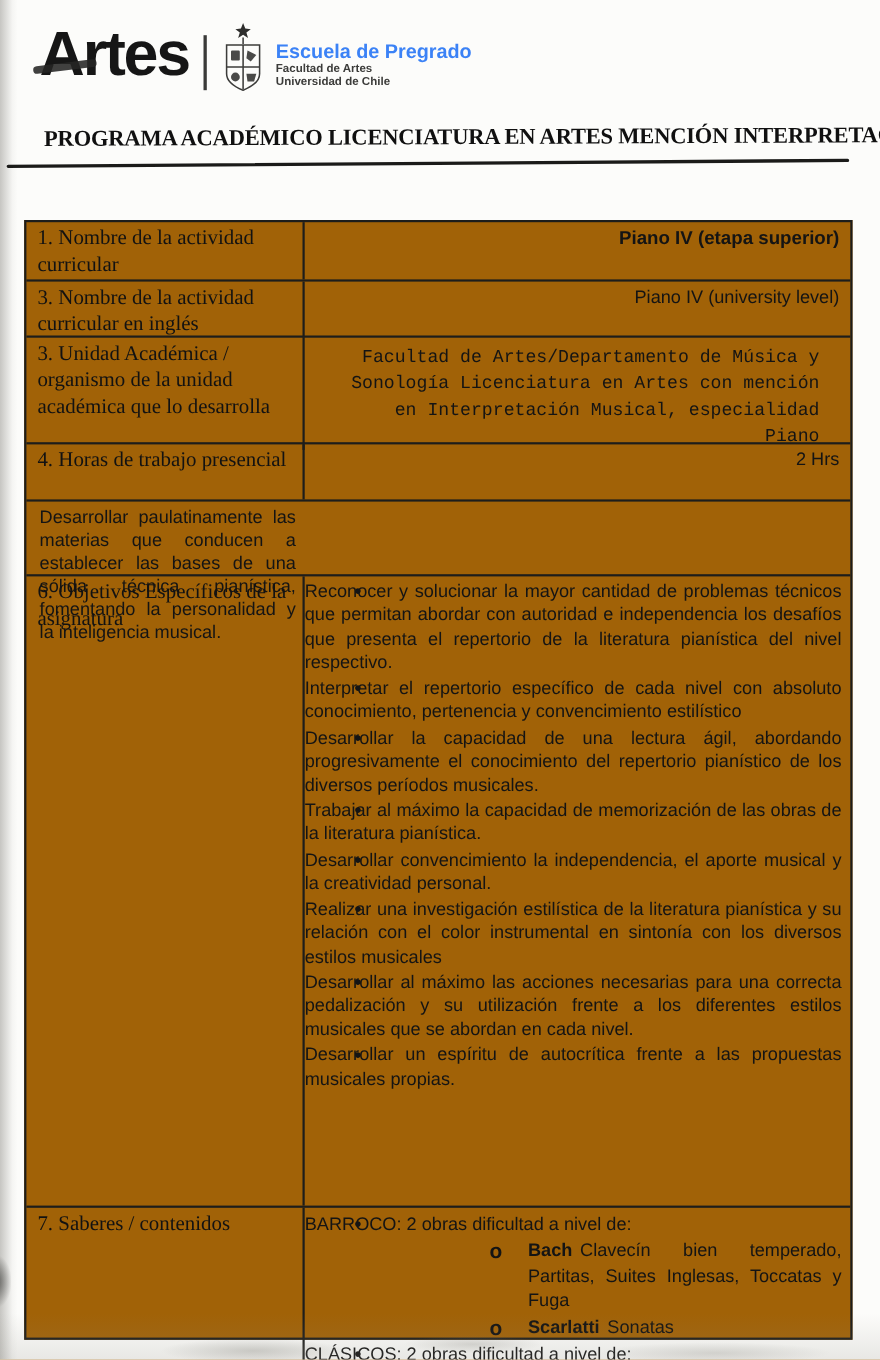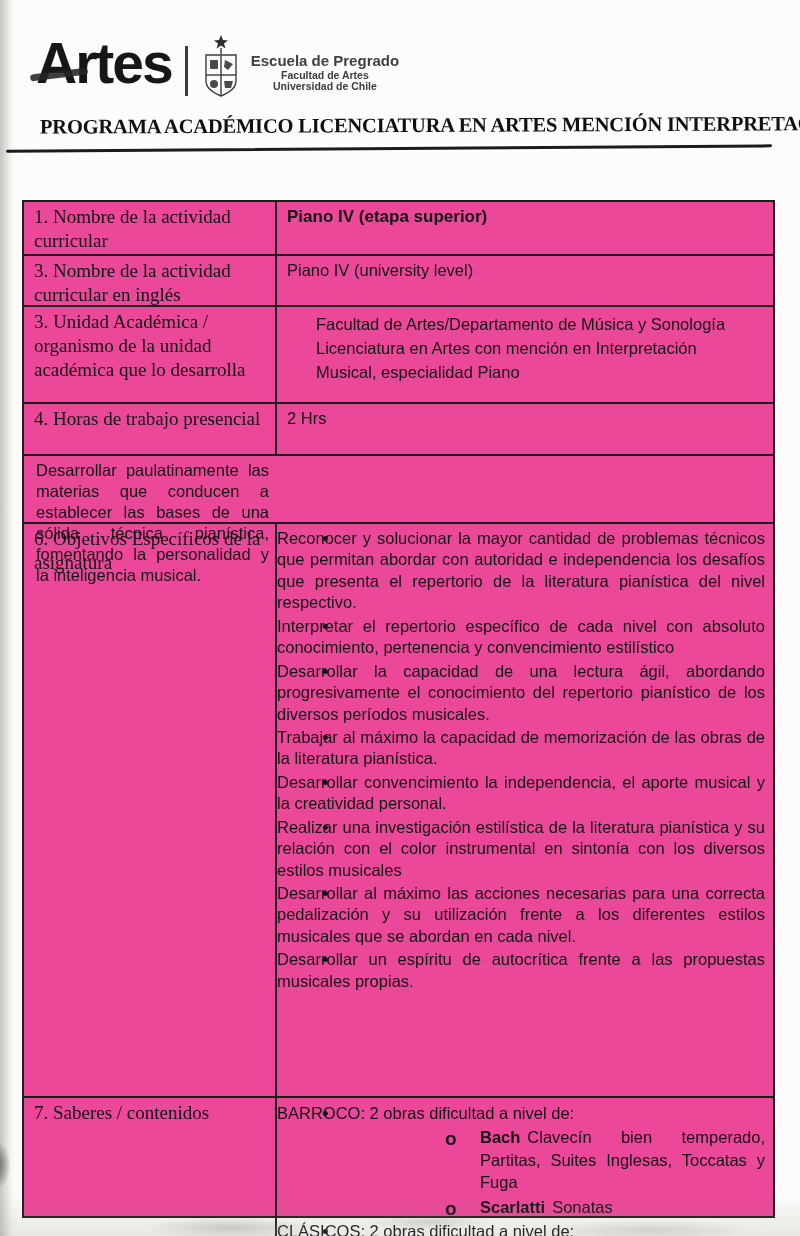--- a/index.html
+++ b/index.html
@@ -30,79 +30,79 @@
     position: absolute; left: 0; bottom: 0; width: 100%; height: 42px;
     background:
       radial-gradient(ellipse 120px 16px at 230px 34px, rgba(120,118,110,0.30), rgba(120,118,110,0) 70%),
       radial-gradient(ellipse 90px 12px at 430px 28px, rgba(120,118,110,0.25), rgba(120,118,110,0) 70%),
       radial-gradient(ellipse 150px 14px at 650px 36px, rgba(120,118,110,0.22), rgba(120,118,110,0) 70%),
       linear-gradient(to bottom, rgba(140,138,130,0), rgba(140,138,130,0.18));
     pointer-events: none;
   }
   
   .logo-row {
-    position: absolute; left: 36px; top: 30px;
+    position: absolute; left: 36px; top: 16px;
     display: flex; align-items: center; height: 72px;
   }
   .logo-word {
     position: relative;
     font-family: "Liberation Sans", sans-serif;
     font-weight: 700; font-size: 57px; letter-spacing: -2px;
     color: #161616; line-height: 1;
     padding-bottom: 6px;
   }
   .logo-strike {
     position: absolute; left: -6px; top: 36px;
     width: 58px; height: 7px; background: #262624;
     border-radius: 4px; transform: rotate(-7deg); opacity: 0.88;
   }
   .logo-divider {
     width: 3px; height: 50px; background: #3a3a38;
     margin: 10px 12px 0 13px;
   }
   .crest { margin-top: 2px; }
   .org-block { margin-left: 9px; margin-top: 14px; line-height: 1.12; }
-  .org-line1 { font-weight: 700; font-size: 15px; color: #404040; }
-  .org-line2, .org-line3 { font-size: 10.5px; color: #3c3c3a; font-weight: 700; text-align: center; }
+  .org-line1 { font-weight: 700; font-size: 18px; color: #3b82f6; }
+  .org-line2, .org-line3 { font-size: 10.5px; color: #3c3c3a; font-weight: 700; }
   
   .doc-title {
     position: absolute; left: 40px; top: 114px; width: 740px;
     font-family: "Liberation Serif", serif;
     font-weight: 700; font-size: 20.5px; letter-spacing: -0.2px;
     white-space: nowrap; color: #101010;
     transform: rotate(-0.25deg);
   }
   .title-rule {
     position: absolute; left: 6px; top: 147px; width: 766px; height: 3px;
     background: #1b1b19; transform: rotate(-0.4deg); border-radius: 2px;
   }
   
   .ptable {
     position: absolute; left: 22px; top: 200px; width: 753px; height: 1018px;
     border: 2px solid #1d1d1b;
     box-sizing: border-box;
     display: grid;
     grid-template-rows: 52px 51px 97px 52px 68px 574px 1fr;
-    background: #ec4899;
+    background: #a16207;
   }
   .trow { display: grid; grid-template-columns: 253px 1fr; box-sizing: border-box; }
   .trow + .trow { border-top: 2px solid #1d1d1b; }
   .lc {
     border-right: 2px solid #1d1d1b;
     padding: 3px 10px 0 10px;
     font-family: "Liberation Serif", serif;
     font-size: 19px; line-height: 1.27; color: #121212;
     box-sizing: border-box;
   }
   .vc {
     padding: 4px 10px 0 10px;
     font-size: 16.5px; line-height: 1.3; color: #141414;
     box-sizing: border-box;
   }
-  .vc.center { text-align: left; border-radius: 18px; }
+  .vc.center { text-align: right; border-radius: 18px; }
   .vc.bold { font-weight: 700; font-size: 17px; }
   .vc.justify { text-align: justify; padding: 4px 8px 0 12px; line-height: 1.27; border-radius: 20px; }
   .vc.pad-lines { padding-top: 6px; line-height: 1.45; }
   
   .vc.bullets { padding: 4px 8px 0 0; }
   ul.blist { margin: 0; padding: 0; list-style: none; }
   ul.blist > li {
     position: relative; margin: 0 0 2px 0;
     text-align: justify; line-height: 1.3; font-size: 16.5px;
   }
@@ -164,21 +164,21 @@
       <div class="vc center bold">Piano IV (etapa superior)</div>
     </div>
 
     <div class="trow">
       <div class="lc">3. Nombre de la actividad curricular en inglés</div>
       <div class="vc center">Piano IV (university level)</div>
     </div>
 
     <div class="trow">
       <div class="lc">3. Unidad Académica / organismo de la unidad académica que lo desarrolla</div>
-      <div class="vc center pad-lines" style="padding-left:39px;padding-right:28px;">Facultad de Artes/Departamento de Música y Sonología Licenciatura en Artes con mención en Interpretación Musical, especialidad Piano</div>
+      <div class="vc center pad-lines" style="padding-left:39px;padding-right:28px;font-family:Liberation Mono, monospace;">Facultad de Artes/Departamento de Música y Sonología Licenciatura en Artes con mención en Interpretación Musical, especialidad Piano</div>
     </div>
 
     <div class="trow">
       <div class="lc">4. Horas de trabajo presencial</div>
       <div class="vc center">2 Hrs</div>
     </div>
 
     <div class="trow">
       <div class="vc justify">Desarrollar paulatinamente las materias que conducen a establecer las bases de una sólida técnica pianística, fomentando la personalidad y la inteligencia musical.</div>
     </div>

